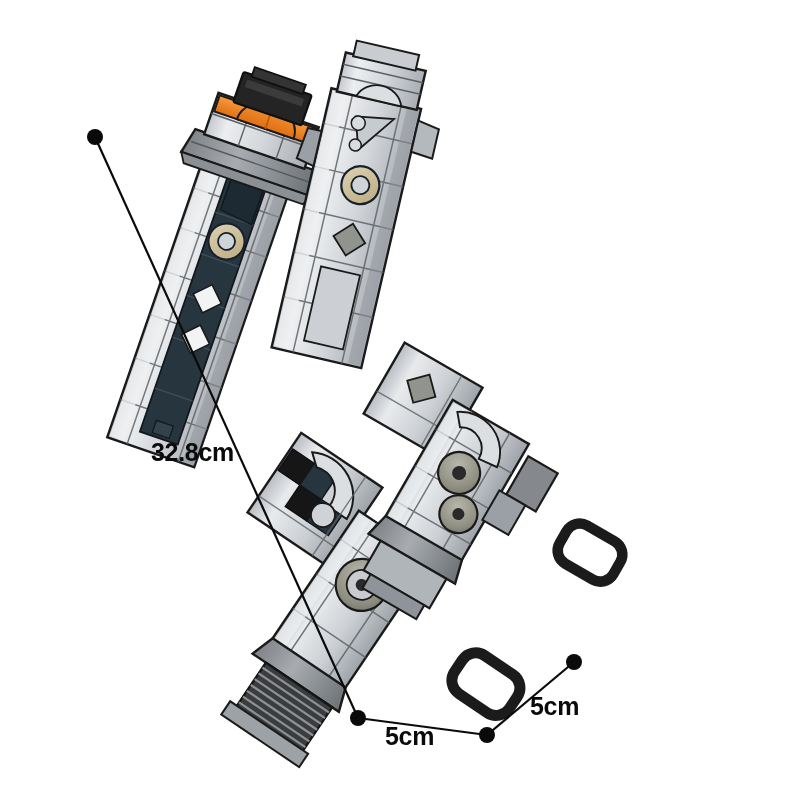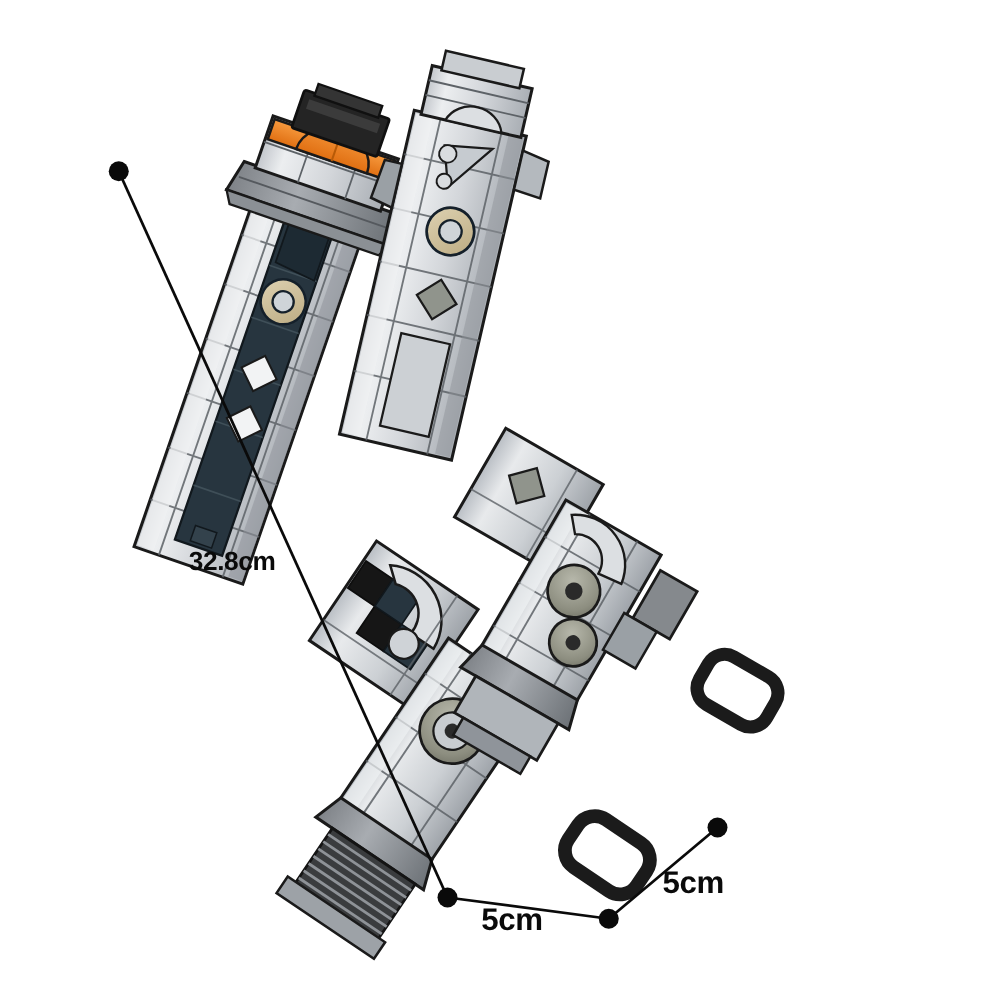--- a/index.html
+++ b/index.html
@@ -9,21 +9,21 @@
   #stage{position:relative;width:800px;height:800px;background:#ffffff;}
   #scene{position:absolute;left:0;top:0;width:800px;height:800px;}
   .dim-label{
     position:absolute;
     font-family:"Liberation Sans","DejaVu Sans",sans-serif;
     font-weight:bold;
     color:#0a0a0a;
     white-space:nowrap;
     letter-spacing:-0.3px;
   }
-  #lbl-length{left:151px;top:438px;font-size:21px;}
+  #lbl-length{left:151px;top:438px;font-size:25px;}
   #lbl-bottom{left:385px;top:722px;font-size:25px;}
   #lbl-right{left:530px;top:692px;font-size:25px;}
 </style>
 </head>
 <body>
 
 <div id="stage">
 
   <svg id="scene" viewBox="0 0 800 800" xmlns="http://www.w3.org/2000/svg">
     <defs>

